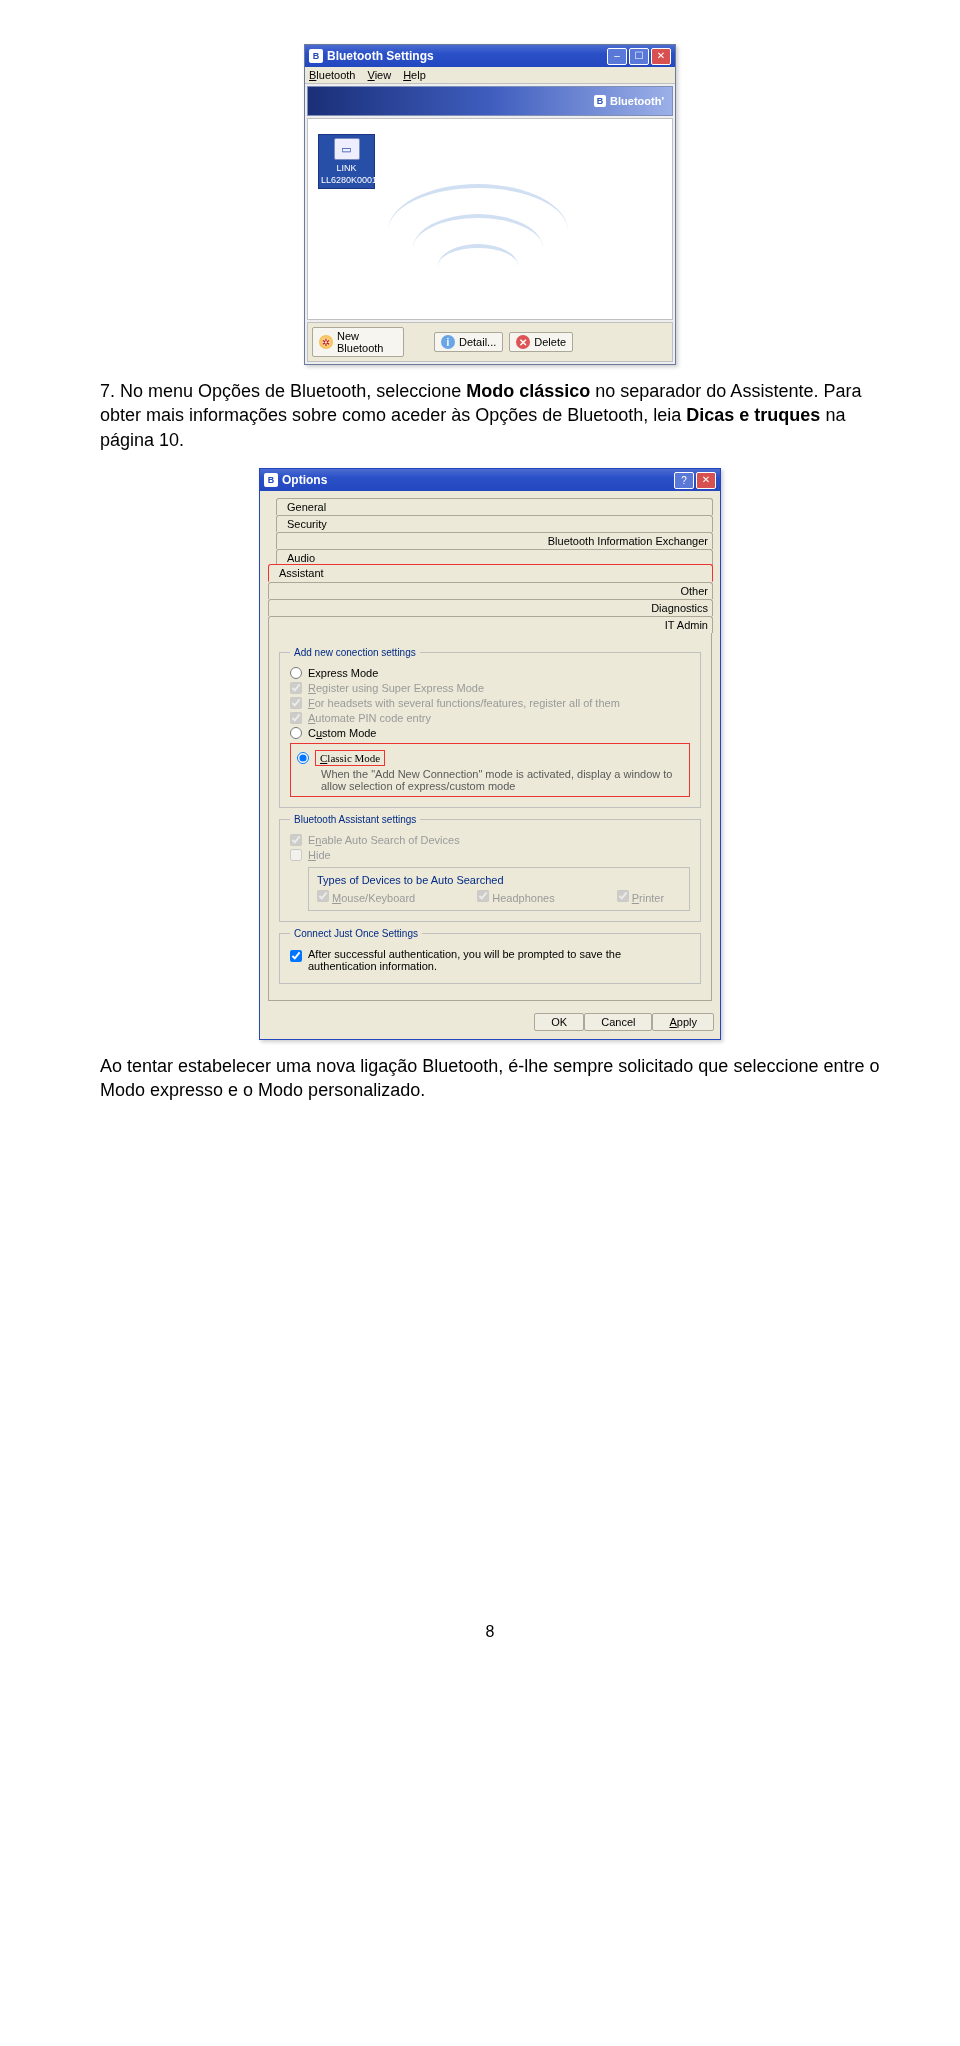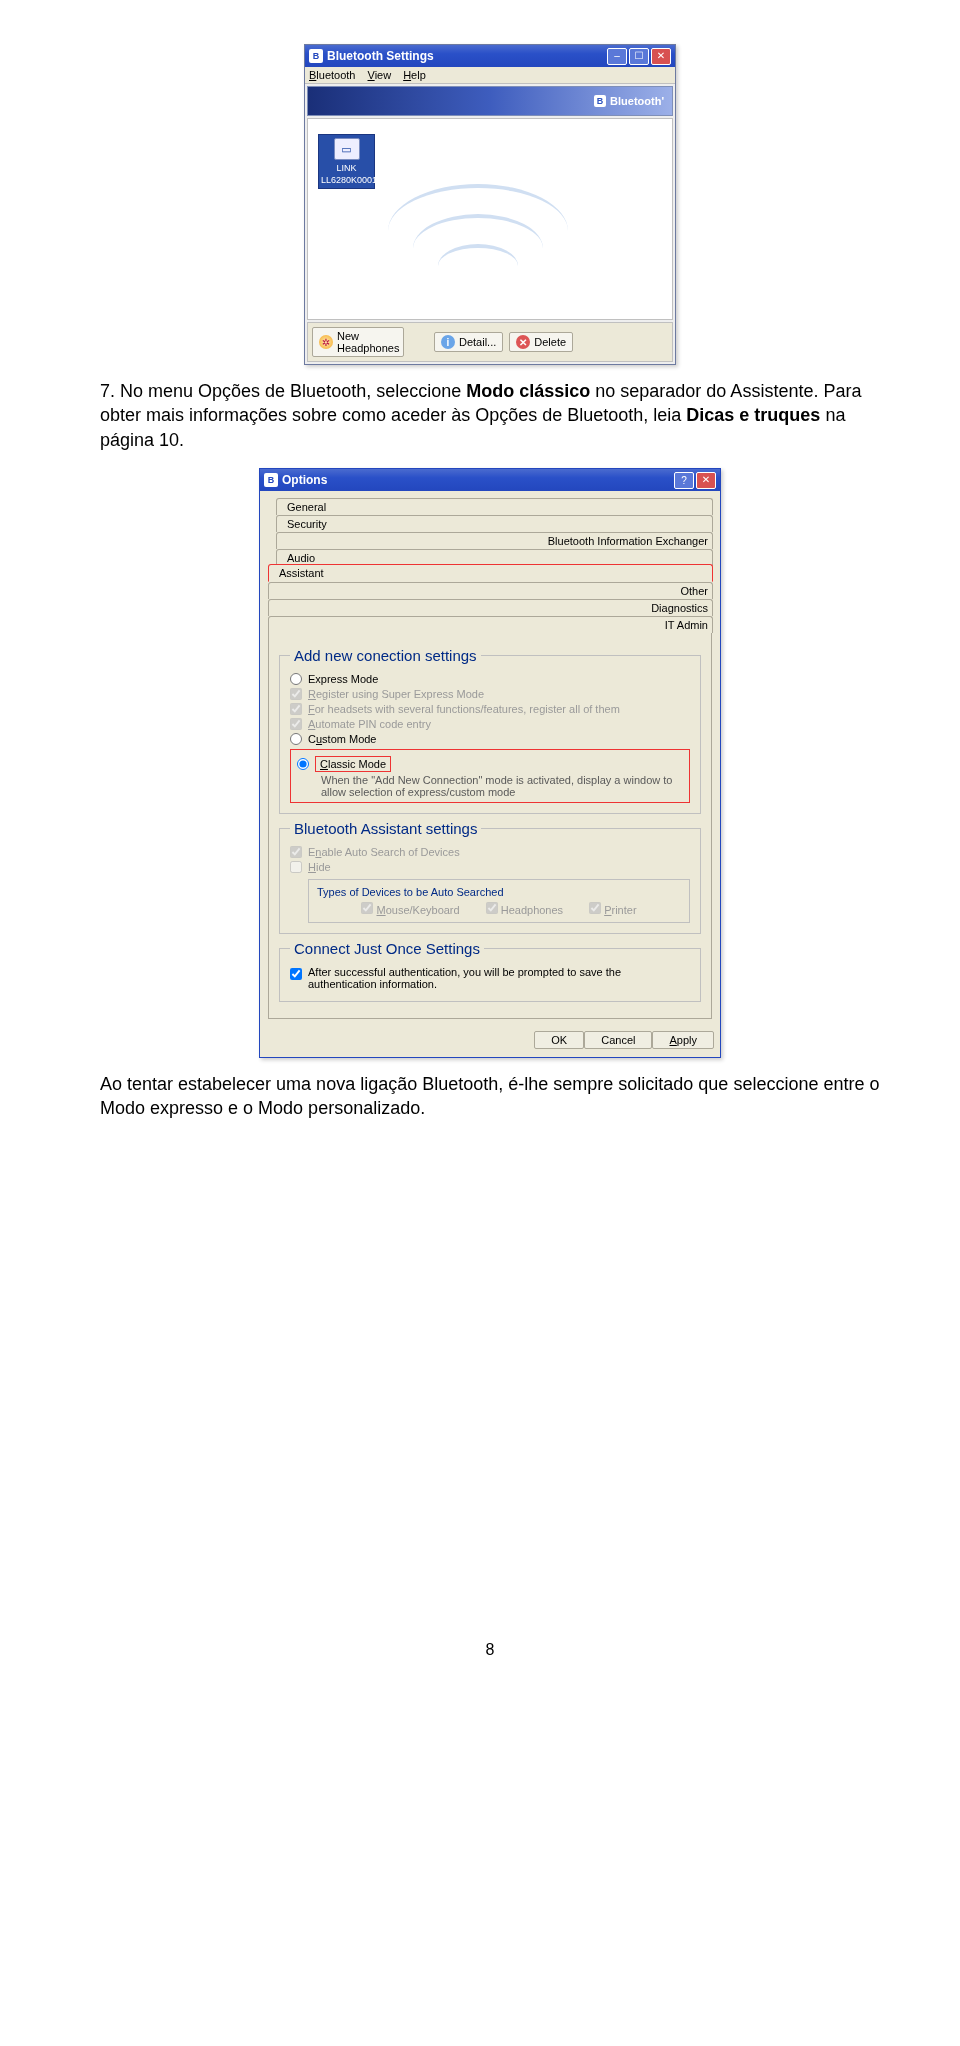--- a/index.html
+++ b/index.html
@@ -191,47 +191,47 @@
     background:#ece9d8;
     padding:8px 10px 10px;
     margin-top:-1px;
   }
   fieldset {
     border:1px solid #c0c0c0;
     margin: 6px 0;
     padding: 6px 10px 8px;
   }
   legend {
-    font-size:15px; color:#002a86; padding:0 4px;
+    font-size:10px; color:#002a86; padding:0 4px;
   }
   .row {
     display:flex; align-items:center; gap:6px;
     margin: 3px 0;
     color:#000;
   }
   .row.disabled { color:#9a9a9a; }
   input[type=radio], input[type=checkbox] {
     width:12px; height:12px; margin:0;
   }
   .classic-red {
-    display:inline-block; border:1px solid #e33; padding:1px 4px;
+    display:inline-block; border:1px solid #e33; padding:1px 4px;font-family:Liberation Serif, serif;
   }
   .classic-block {
     border:1px solid #e33;
     padding:4px 6px;
     margin:4px 0 2px;
   }
   .classic-block .row { margin:2px 0; }
   .desc {
     margin-left:24px; color:#5a5a5a;
   }
   .subfield {
     border:1px solid #c0c0c0; margin:6px 0 2px 18px; padding:6px 8px;
   }
-  .chk3 { display:flex; gap:26px; color:#9a9a9a;justify-content:center;}
+  .chk3 { display:flex; gap:62px; color:#9a9a9a;}
   .dlg-buttons {
     display:flex; justify-content:flex-end; gap:0;
     padding:4px 6px 8px;
   }
   .dlg-btn {
     border:1px solid #aca899; background:#f0eee2;
     padding:2px 16px; font-size:11px; border-radius:2px;
   }
 </style>
 </head>
@@ -267,21 +267,21 @@
         </div>
         <div class="device">
           <div class="dev-icon">▭</div>
           <div class="dev-name">LINK</div>
           <div class="dev-id">LL6280K00014</div>
         </div>
       </div>
       <div class="bt-toolbar">
         <div class="btn">
           <span class="i newc">✲</span>
-          <span style="white-space:normal;max-width:60px;line-height:1.1;">New Headphones</span>
+          <span style="white-space:normal;max-width:60px;line-height:1.1;">New Bluetooth</span>
         </div>
         <div style="display:flex; gap:6px;">
           <div class="btn">
             <span class="i info">i</span>
             <span>Detail...</span>
           </div>
           <div class="btn">
             <span class="i del">✕</span>
             <span>Delete</span>
           </div>

